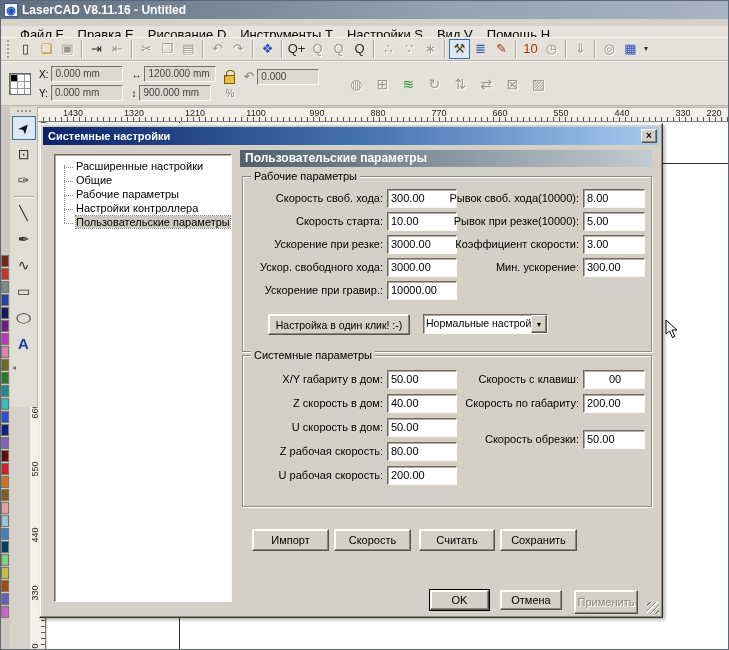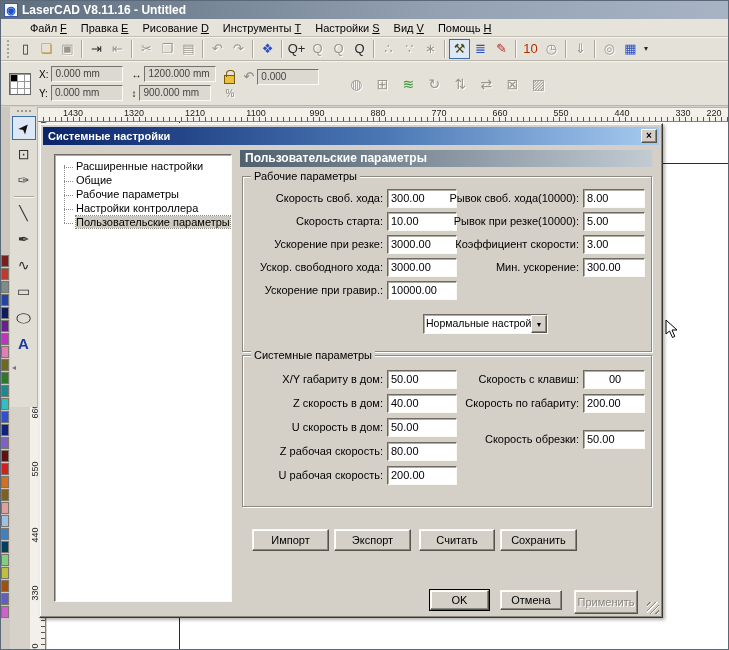--- a/index.html
+++ b/index.html
@@ -6,22 +6,22 @@
   html,body{width:729px;height:650px;}
   body{position:relative;background:#d6d2c9;overflow:hidden;border:1px solid #5a6878;}
 
   
   .titlebar{position:absolute;left:0;top:0;width:729px;height:18px;
     background:linear-gradient(to right,#5f6e7e,#93a1b2 60%,#a8b4c4);
     display:flex;align-items:center;gap:4px;padding-left:3px;
     color:#fff;font-size:12px;font-weight:bold;}
   .appicon{width:14px;height:14px;background:#f4f6fa;border:1px solid #3a57a0;
     color:#1a50c8;font-size:11px;line-height:12px;text-align:center;font-weight:bold;}
-  .menubar{position:absolute;left:0;top:18px;width:729px;height:18px;background:#e6e3da;
-    border-bottom:1px solid #c2beb4;display:flex;align-items:center;font-size:11px;padding-left:22px;}
+  .menubar{position:absolute;left:0;top:25px;width:729px;height:18px;background:#e6e3da;
+    border-bottom:1px solid #c2beb4;display:flex;align-items:center;font-size:13px;padding-left:12px;}
   .menubar .mitem{padding:2px 7px;color:#000;white-space:nowrap;}
   .menubar u{text-decoration:underline;}
 
   .toolbar1{position:absolute;left:0;top:36px;width:729px;height:24px;background:#e4e1d8;
     border-top:1px solid #f6f4ee;border-bottom:1px solid #b8b4aa;
     display:flex;align-items:center;padding-left:6px;}
   .tbi{width:21px;height:20px;display:inline-flex;align-items:center;justify-content:center;
     font-size:13px;line-height:20px;}
   .tbi.dis{text-shadow:1px 1px 0 #fff;}
   .tbi.pressed{background:#dce8f6;border:1px solid #3a6ea5;}
@@ -371,20 +371,21 @@
       <span class="lbl">Рывок при резке(10000):</span><span class="fldv">5.00</span>
     </div>
     <div class="row r" style="left:190px;top:58px">
       <span class="lbl">Коэффициент скорости:</span><span class="fldv">3.00</span>
     </div>
     <div class="row r" style="left:190px;top:81px">
       <span class="lbl">Мин. ускорение:</span><span class="fldv">300.00</span>
     </div>
   </div>
 
+  <button class="btn oneclick">Настройка в один клик!  :-)</button>
 
   <div class="combo">
     <span class="ctxt">Нормальные настройки</span>
     <span class="carr">▼</span>
   </div>
 
   <div class="group g2">
     <span class="legend">Системные параметры</span>
     <div class="row" style="left:6px;top:14px">
       <span class="lbl">X/Y габариту в дом:</span><span class="fldv">50.00</span>
@@ -406,21 +407,21 @@
     </div>
     <div class="row r" style="left:190px;top:38px">
       <span class="lbl">Скорость по габариту:</span><span class="fldv">200.00</span>
     </div>
     <div class="row r" style="left:190px;top:74px">
       <span class="lbl">Скорость обрезки:</span><span class="fldv">50.00</span>
     </div>
   </div>
 
   <button class="btn" style="left:212px;top:405px;width:77px;height:22px">Импорт</button>
-  <button class="btn" style="left:294px;top:405px;width:77px;height:22px">Экспорт</button>
+  <button class="btn" style="left:294px;top:405px;width:77px;height:22px">Скорость</button>
   <button class="btn" style="left:379px;top:405px;width:76px;height:22px">Считать</button>
   <button class="btn" style="left:460px;top:405px;width:77px;height:22px">Сохранить</button>
 
   <button class="btn default" style="left:390px;top:466px;width:59px;height:20px">OK</button>
   <button class="btn" style="left:460px;top:466px;width:62px;height:20px">Отмена</button>
   <button class="btn dis" style="left:534px;top:466px;width:64px;height:24px">Применить</button>
 
   <div class="grip"></div>
 </div>
 

